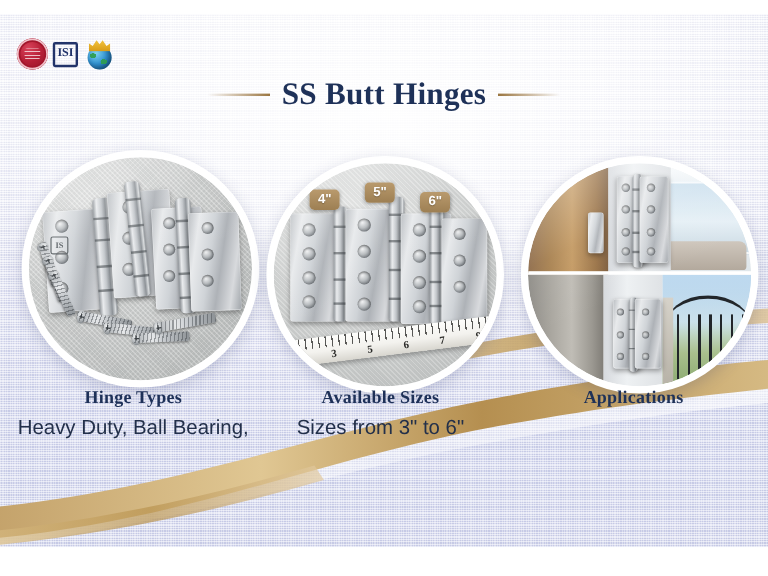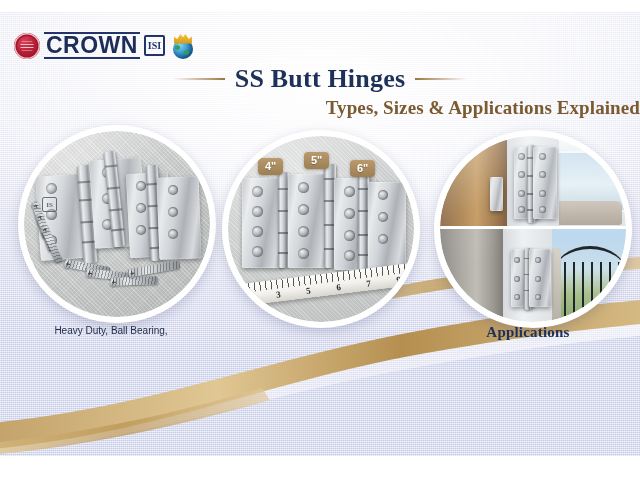--- a/index.html
+++ b/index.html
@@ -233,21 +233,21 @@
   .gate .post{position:absolute;left:0;top:20%;width:12%;height:80%;background:linear-gradient(#d6d2c9,#b7b2a7);}
   .gate .sky{position:absolute;inset:0;background:linear-gradient(180deg,rgba(190,218,240,.9),rgba(255,255,255,0) 55%);}
 
   
   .col{position:absolute;text-align:center;z-index:26;width:210px;}
   .col h3{
     margin:0 0 4px;font-family:"Liberation Serif",serif;font-weight:bold;font-size:15px;
     color:#1e3158;letter-spacing:.2px;
   }
   .col p{
-    margin:0;font-family:"Liberation Sans",sans-serif;font-size:10px;color:#23304a;
+    margin:0;font-family:"Liberation Sans",sans-serif;font-size:17px;color:#23304a;
     line-height:1.42;
   }
   .apps{display:flex;justify-content:center;align-items:stretch;gap:0;}
   .apps .a{font-family:"Liberation Sans",sans-serif;font-size:11px;color:#23304a;line-height:1.42;padding:0 7px;}
   .apps .a.left{text-align:right;}
   .apps .a.right{text-align:left;}
   .apps .vr{width:1px;background:#9aa0b0;}
 
   .lb{position:absolute;left:0;width:640px;background:#ffffff;z-index:60;}
   .lb.top{top:0;height:12px;}
@@ -284,35 +284,33 @@
 
       <path d="M -20 438 C 150 424 260 372 410 344 C 508 326 578 318 660 310 L 660 286 C 576 294 504 302 402 322 C 250 352 140 398 -20 412 Z" fill="url(#gold)"></path>
 
       <path d="M 330 300 C 430 276 540 262 660 256 L 660 244 C 540 250 428 264 326 290 Z" fill="url(#gold2)" opacity=".85"></path>
 
       <path d="M -20 444 C 90 434 180 414 270 388 L 262 376 C 172 402 84 422 -20 432 Z" fill="url(#gold2)" opacity=".7"></path>
     </svg>
 
     <div class="logo">
       <div class="seal"></div>
-      <div class="crownword">CROWN</div>
       <div class="sqmark">ISI</div>
       <div class="globe">
         <div class="ball"></div>
         <div class="crn"></div>
       </div>
     </div>
 
     <div class="title-wrap">
       <div class="title-row">
         <span class="rule l"></span>
         <span class="title">SS Butt Hinges</span>
         <span class="rule r"></span>
       </div>
-      <div class="subtitle">Types, Sizes &amp; Applications Explained</div>
     </div>
 
     <div class="circle" style="left:18px;top:113px;width:186px;height:186px;">
       <div class="photo">
         <div class="bg-grey"></div>
 
         <div class="hinge" style="left:14px;top:44px;width:54px;height:84px;transform:rotate(-4deg);"></div>
         <div class="hole" style="left:22px;top:52px;width:11px;height:11px;transform:rotate(-4deg);"></div>
         <div class="hole" style="left:22px;top:78px;width:11px;height:11px;"></div>
         <div class="hole" style="left:22px;top:104px;width:11px;height:11px;"></div>
@@ -494,23 +492,28 @@
           <div class="hinge" style="left:48%;top:22%;width:22px;height:58px;"></div>
           <div class="hole" style="left:51%;top:30%;width:6px;height:6px;"></div>
           <div class="hole" style="left:51%;top:50%;width:6px;height:6px;"></div>
           <div class="hole" style="left:51%;top:70%;width:6px;height:6px;"></div>
         </div>
       </div>
       <div class="gloss"></div>
     </div>
 
     <div class="col" style="left:6px;top:312px;">
+      <h3>Hinge Types</h3>
       <p>Heavy Duty, Ball Bearing,</p>
     </div>
 
+    <div class="col" style="left:212px;top:312px;">
+      <h3>Available Sizes</h3>
+      <p>Sizes from 3" to 6"</p>
+    </div>
 
     <div class="col" style="left:420px;top:312px;width:216px;">
       <h3>Applications</h3>
     </div>
 
   </div>
 
   <div class="lb top"></div>
   <div class="lb bot"></div>
 </div>

